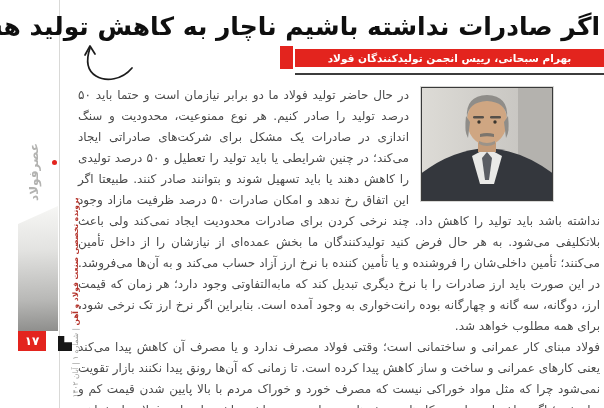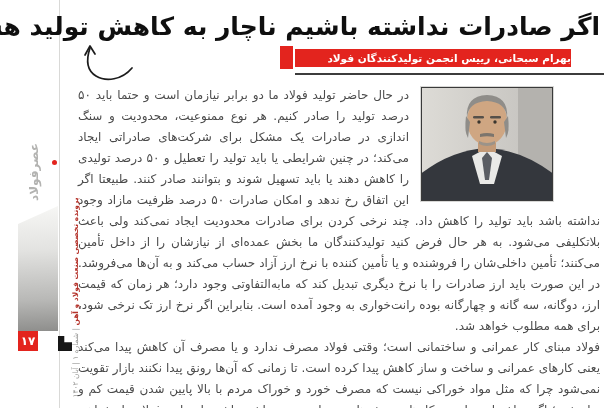--- a/index.html
+++ b/index.html
@@ -17,21 +17,21 @@
     font-size:12px;font-weight:bold;color:#b3b3b1;letter-spacing:0;
     text-align:center;white-space:nowrap;
   }
   .logo-dot{position:absolute;left:52px;top:160px;width:5px;height:5px;border-radius:50%;}
   .ribbon{
     position:absolute;left:18px;top:206px;width:40px;height:125px;
     background:linear-gradient(178deg,#f7f7f5 0%,#e3e3e1 35%,#b8b8b6 75%,#8e8e8c 100%);
     clip-path:polygon(0 18px,100% 0,100% 100%,0 100%);
   }
   .page-num{
-    position:absolute;left:18px;top:331px;width:20px;height:20px;
+    position:absolute;left:18px;top:331px;width:28px;height:20px;
     color:#ffffff;font-size:12px;font-weight:bold;
     display:flex;align-items:center;justify-content:center;
   }
   .corner-step{
     position:absolute;left:58px;top:336px;width:14px;height:15px;background:#161616;
     clip-path:polygon(0 0,45% 0,45% 42%,100% 42%,100% 100%,0 100%);
   }
   .spine-caption{
     position:absolute;left:9px;top:259px;width:134px;height:11px;
     transform:rotate(-90deg);
@@ -41,23 +41,23 @@
   .spine-caption .cap-gray{color:#9a9a98;}
   
   .headline{
     position:absolute;top:10px;right:4px;margin:0;
     font-size:25px;line-height:34px;font-weight:bold;color:#0f0f0f;
     white-space:nowrap;text-align:right;direction:rtl;letter-spacing:-0.5px;
   }
   .arrow-svg{position:absolute;left:78px;top:40px;}
   .byline-square{position:absolute;left:280px;top:46px;width:13px;height:23px;}
   .byline-bar{
-    position:absolute;left:295px;top:49px;width:276px;height:18px;
+    position:absolute;left:295px;top:49px;width:309px;height:18px;
     color:#ffffff;font-size:10.5px;font-weight:bold;line-height:18px;
-    text-align:right;direction:rtl;
+    text-align:center;direction:rtl;
   }
   .byline-rule{position:absolute;left:295px;top:73px;width:309px;height:2px;background:#3c3c3c;}
   
   .body-text{
     position:absolute;top:85px;right:4px;width:522px;
     font-size:12px;line-height:21px;color:#4b4b4b;
     text-align:justify;direction:rtl;
   }
   .body-text p{margin:0;padding:0;}
   .photo{

